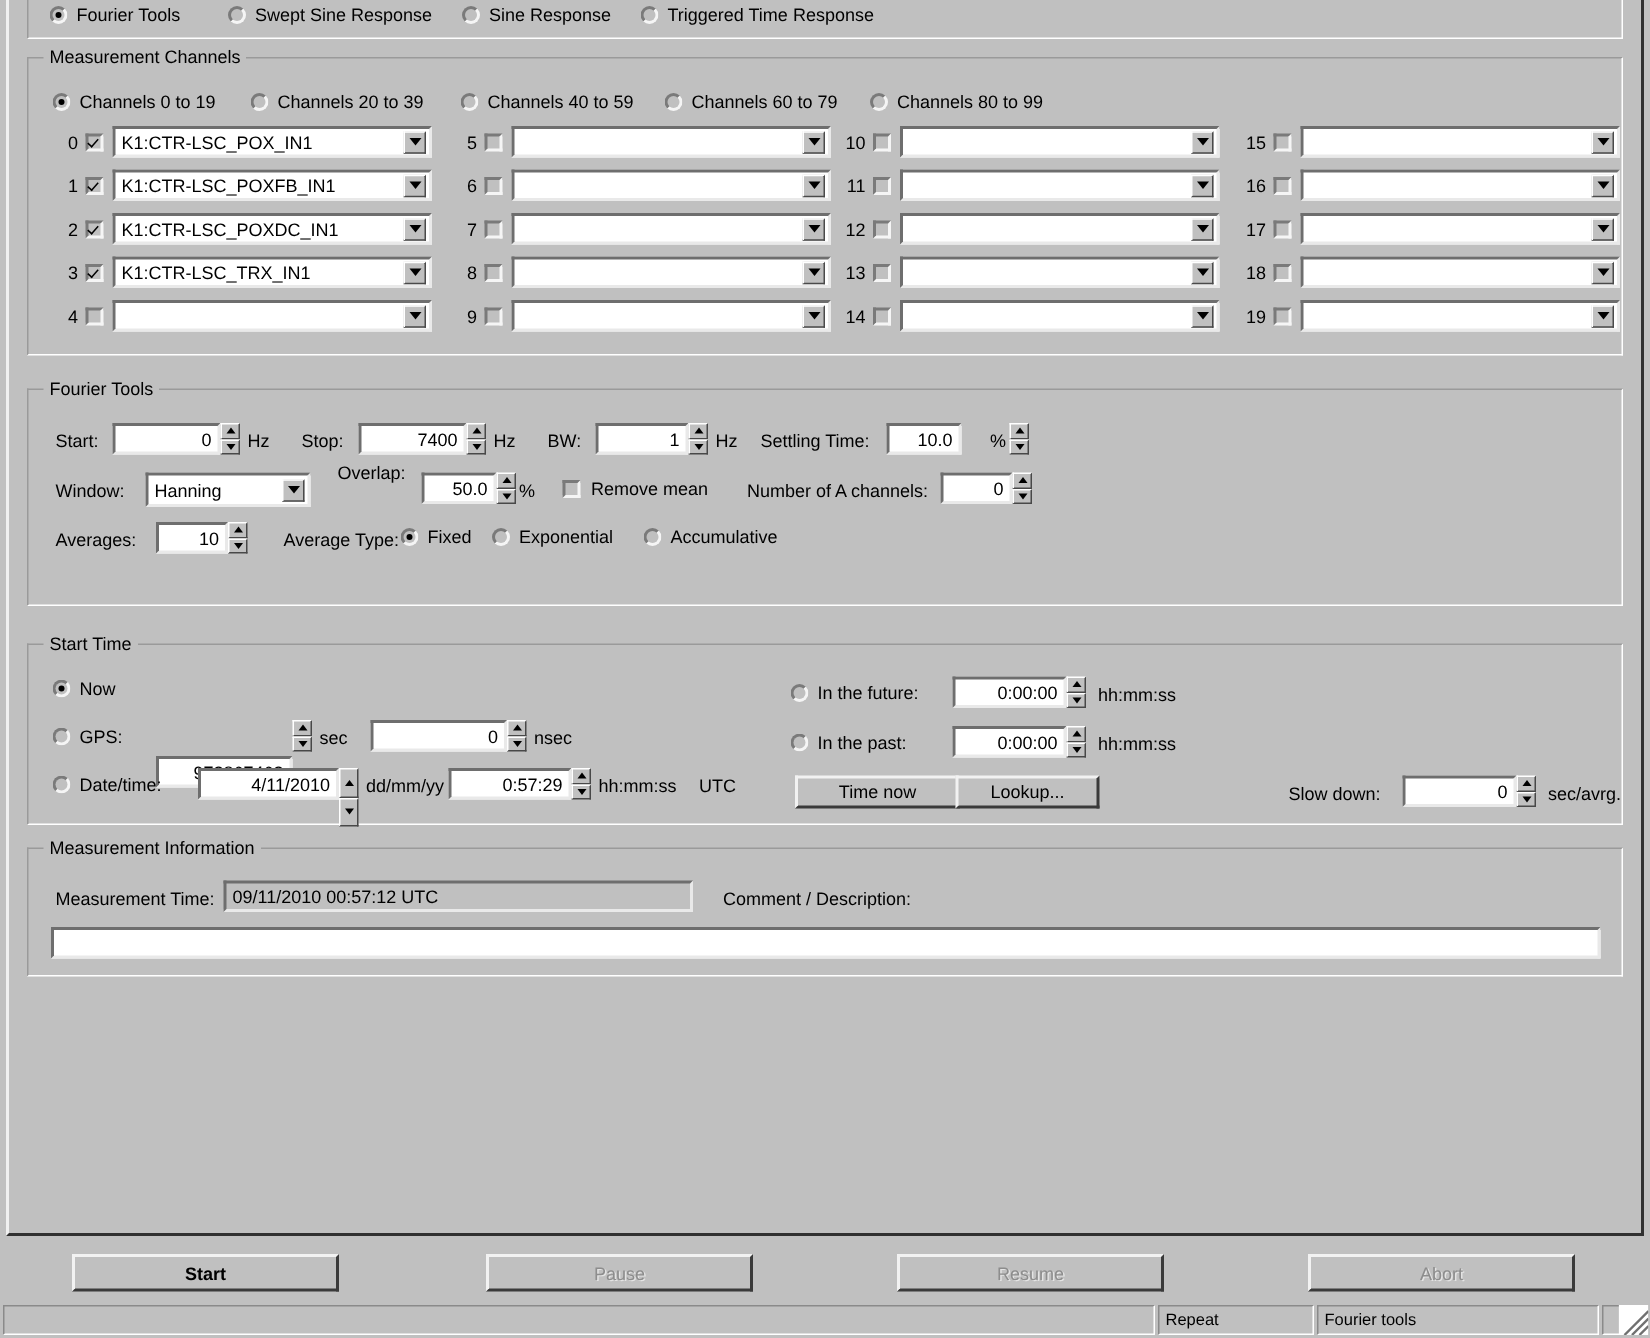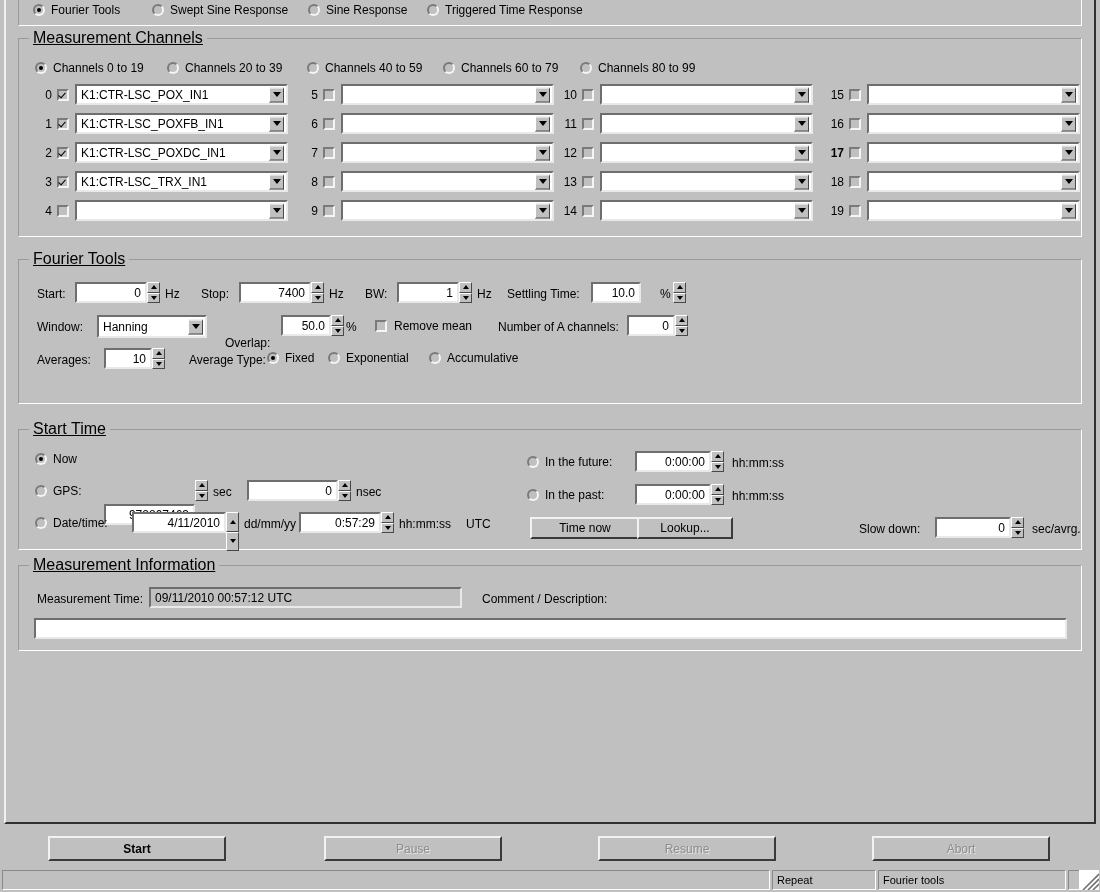--- a/index.html
+++ b/index.html
@@ -26,21 +26,21 @@
 
   
   .group {
     position: absolute;
     border: 1px solid;
     border-color: #9a9a9a #ffffff #ffffff #9a9a9a;
   }
   .group > .glabel {
     position: absolute; top: -8px; left: 10px;
     background: #c0c0c0; padding: 0 4px;
-    font-size: 16px; line-height: 14px; white-space: nowrap; text-decoration: underline;
+    font-size: 12px; line-height: 14px; white-space: nowrap;
   }
 
   
   .radio { display: inline-flex; align-items: center; vertical-align: middle; }
   .rb {
     width: 12px; height: 12px; border-radius: 50%;
     background: #c0c0c0;
     border: 2px solid; border-color: #7a7a7a #f5f5f5 #f5f5f5 #7a7a7a;
     position: relative; flex: 0 0 auto;
   }
@@ -320,21 +320,21 @@
         </span>
       </div>
       <div class="chrow" style="left:808px; top:74px;">
         <span class="num">16</span>
         <span class="cb"></span>
         <span class="combo" style="width:213px;">
           <span></span>
           <span class="carrow"></span>
         </span>
       </div>
-      <div class="chrow" style="left:808px; top:103px;font-weight:bold;">
+      <div class="chrow" style="left:808px; top:103px;">
         <span class="num">17</span>
         <span class="cb"></span>
         <span class="combo" style="width:213px;">
           <span></span>
           <span class="carrow"></span>
         </span>
       </div>
       <div class="chrow" style="left:808px; top:132px;">
         <span class="num">18</span>
         <span class="cb"></span>
@@ -403,21 +403,21 @@
           </div>
       </div>
       <span class="lbl" style="left:641px; top:27px;">%</span>
 
       <span class="lbl" style="left:18px; top:60px;">Window:</span>
       <div class="combo" style="position:absolute;left:78px;top:55px;width:110px;height:23px;">
         <span>Hanning</span>
         <span class="carrow"></span>
       </div>
 
-      <span class="lbl" style="left:206px; top:76px;">Overlap:</span>
+      <span class="lbl" style="left:206px; top:48px;">Overlap:</span>
       <div style="position:absolute;left:262px;top:55px;display:flex;height:21px;">
         <div class="tfield ralign" style="width:50px;height:21px;">
           <span>50.0</span>
         </div>
         <div class="spin">
             <div class="up"></div>
             <div class="dn"></div>
           </div>
       </div>
       <span class="lbl" style="left:327px; top:60px;">%</span>

